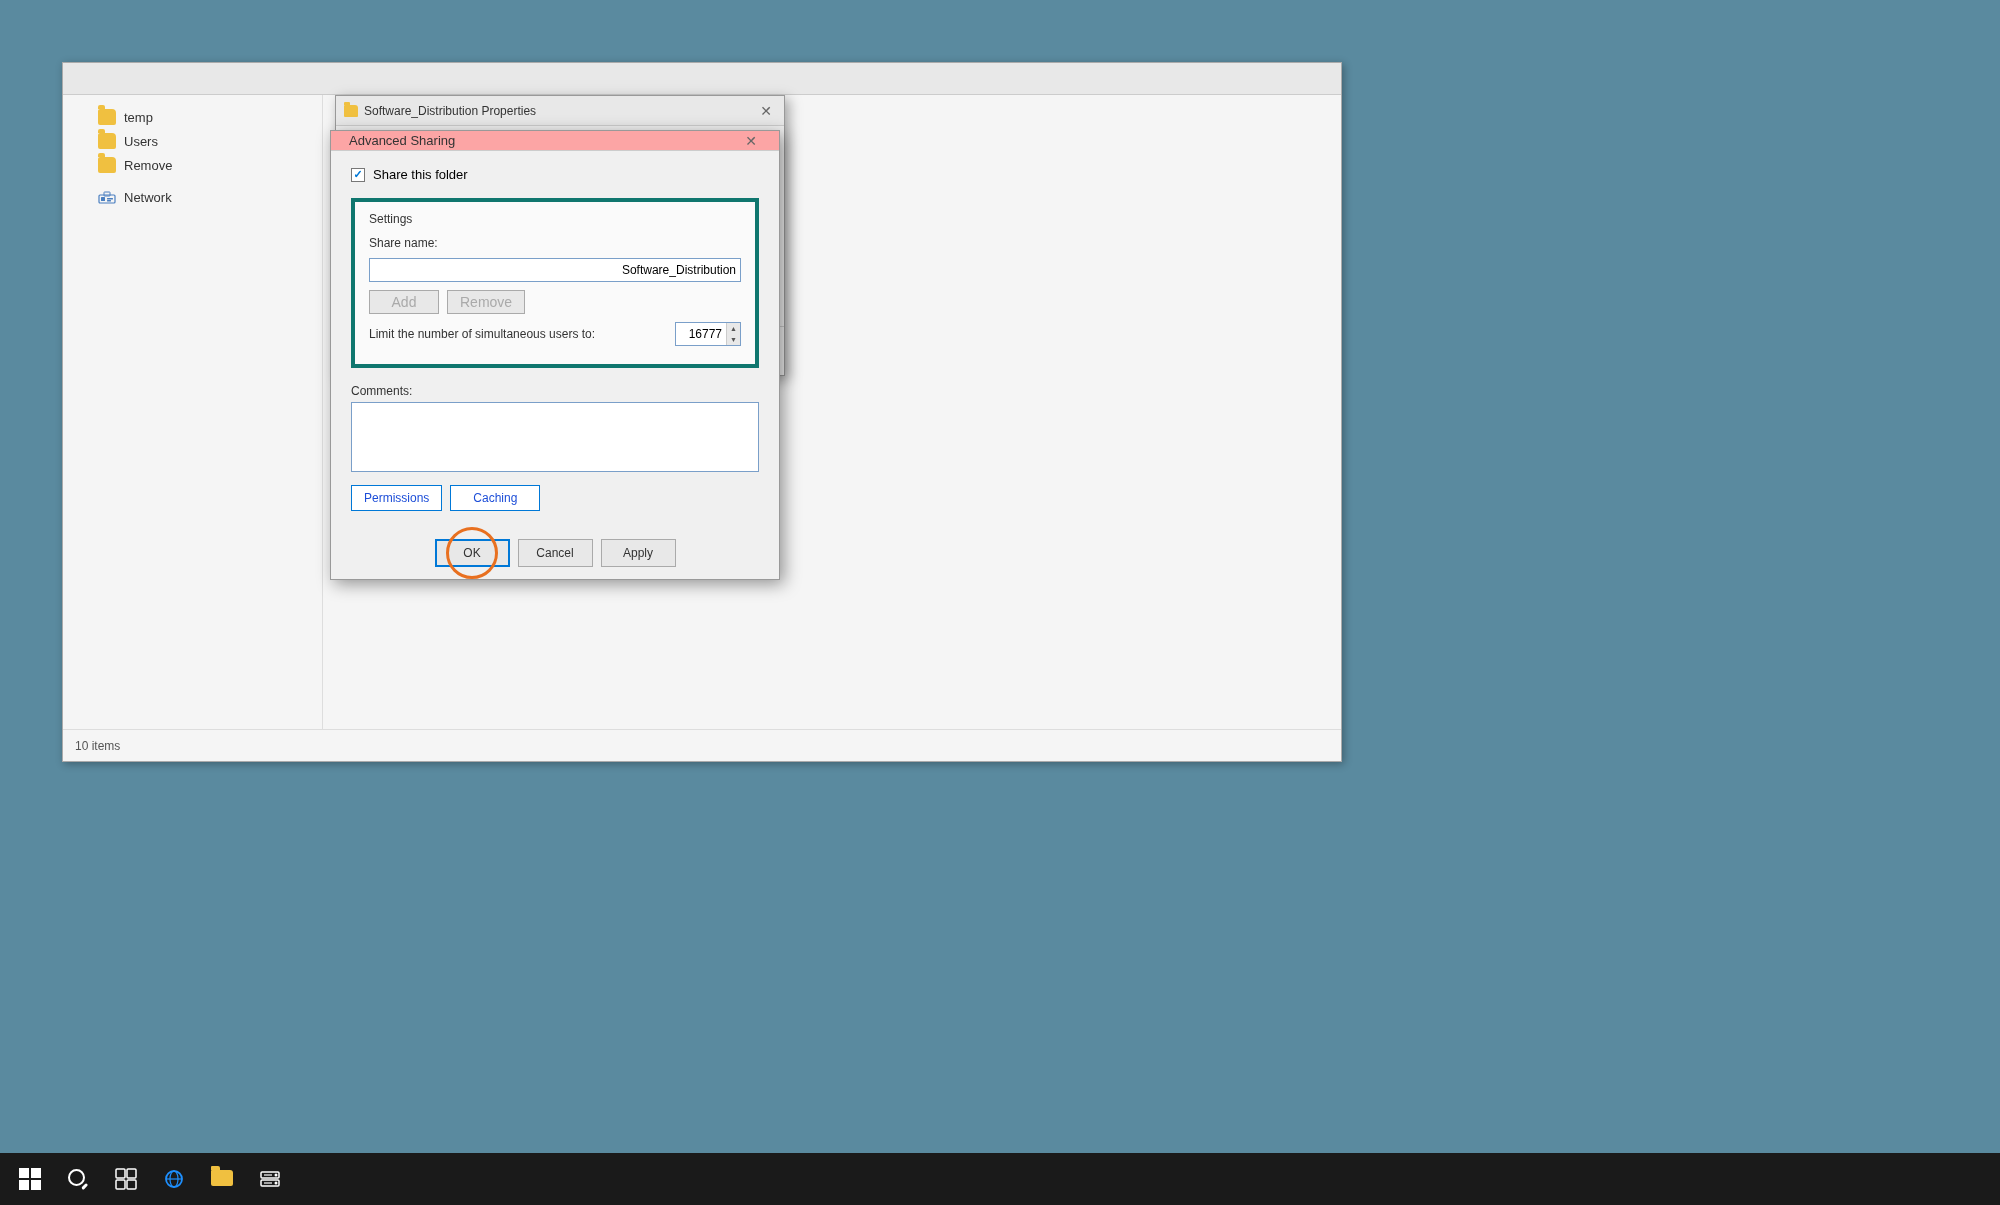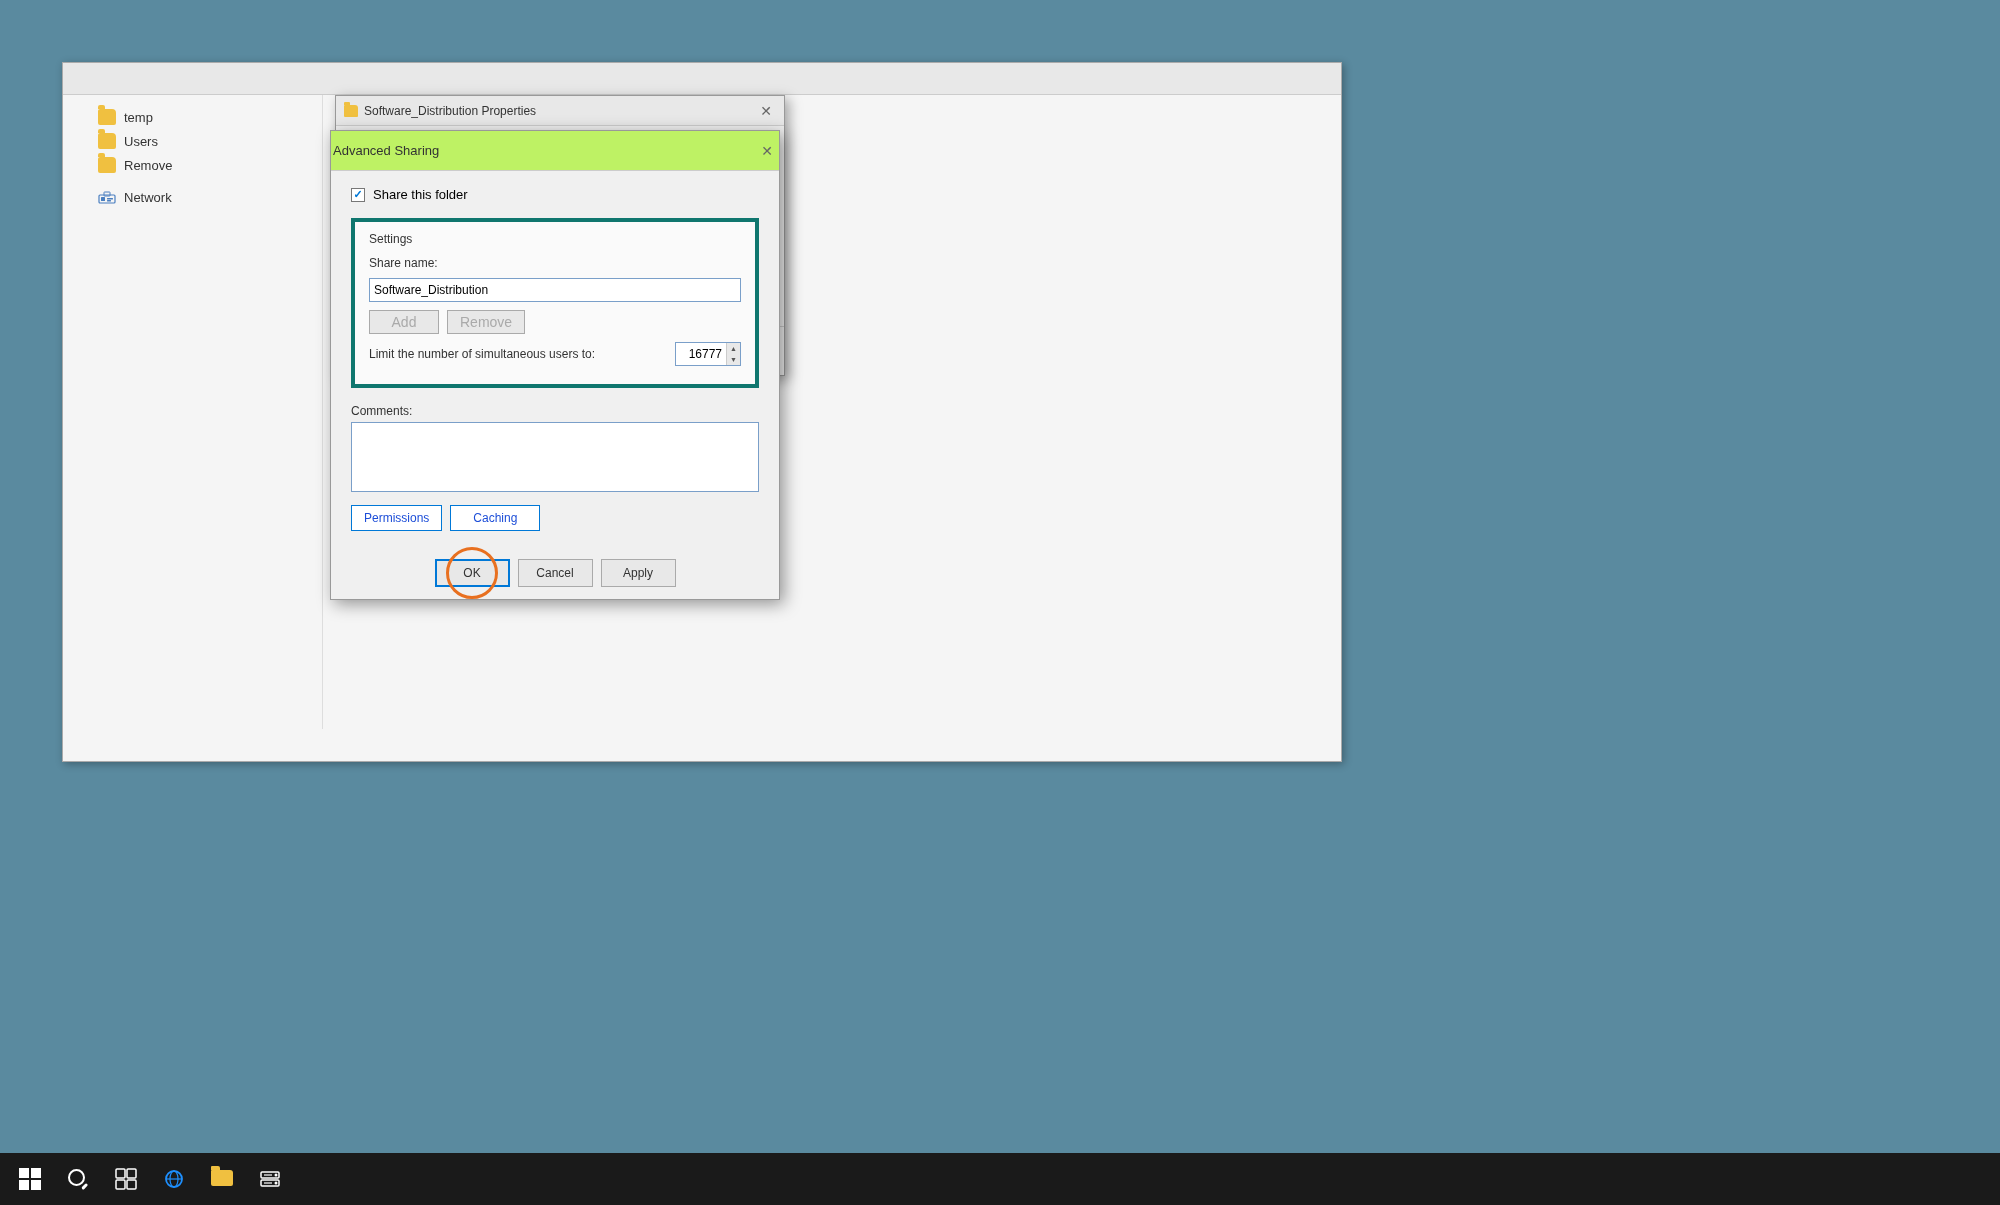--- a/index.html
+++ b/index.html
@@ -181,27 +181,27 @@
       top: 130px;
       left: 330px;
       width: 450px;
       background: #f0f0f0;
       border: 1px solid #999;
       box-shadow: 4px 4px 16px rgba(0,0,0,0.4);
       z-index: 10;
     }
 
     .advanced-titlebar {
-      height: 40px;
-      background: #bef264;
+      height: 20px;
+      background: #fca5a5;
       border-bottom: 1px solid #ccc;
       display: flex;
       align-items: center;
       justify-content: space-between;
-      padding: 0 2px;
+      padding: 0 18px;
       font-size: 13px;
       font-weight: 500;
       color: #333;
     }
 
     .advanced-content {
       padding: 16px 20px;
     }
 
     .share-checkbox-row {
@@ -560,20 +560,23 @@
         <rect x="3" y="8" width="4" height="4" rx="0.5" fill="#4a7fc0"></rect>
         <rect x="9" y="9" width="6" height="1.5" rx="0.5" fill="#4a7fc0"></rect>
         <rect x="9" y="11" width="4" height="1.5" rx="0.5" fill="#4a7fc0"></rect>
         <rect x="6" y="3" width="6" height="4" rx="0.5" fill="none" stroke="#4a7fc0" stroke-width="1"></rect>
         <line x1="9" y1="6" x2="9" y2="6" stroke="#4a7fc0" stroke-width="1"></line>
       </svg>
       <span>Network</span>
     </div>
   </div>
 
+  <div class="explorer-statusbar">
+    <span>10 items</span>
+  </div>
 </div>
 
 <div class="properties-dialog">
   <div class="dialog-titlebar">
     <div class="dialog-title-left">
       <span class="title-folder-icon"></span>
       <span>Software_Distribution Properties</span>
     </div>
     <button class="close-btn">✕</button>
   </div>
@@ -599,21 +602,21 @@
       <span>Share this folder</span>
     </div>
 
     <div class="settings-group">
       <div class="settings-group-label">Settings</div>
 
       <div class="field-row">
         <span class="field-label">Share name:</span>
       </div>
       <div style="margin-bottom:8px;">
-        <input type="text" class="text-input" style="width: 100%;" value="Software_Distribution">
+        <input type="text" class="text-input" style="width: 100%; text-align: right;" value="Software_Distribution">
       </div>
 
       <div class="field-row">
         <button class="btn-small" disabled="">Add</button>
         <button class="btn-small" disabled="">Remove</button>
       </div>
 
       <div class="limit-row">
         <span class="limit-label">Limit the number of simultaneous users to:</span>
         <div class="spinner-input">

